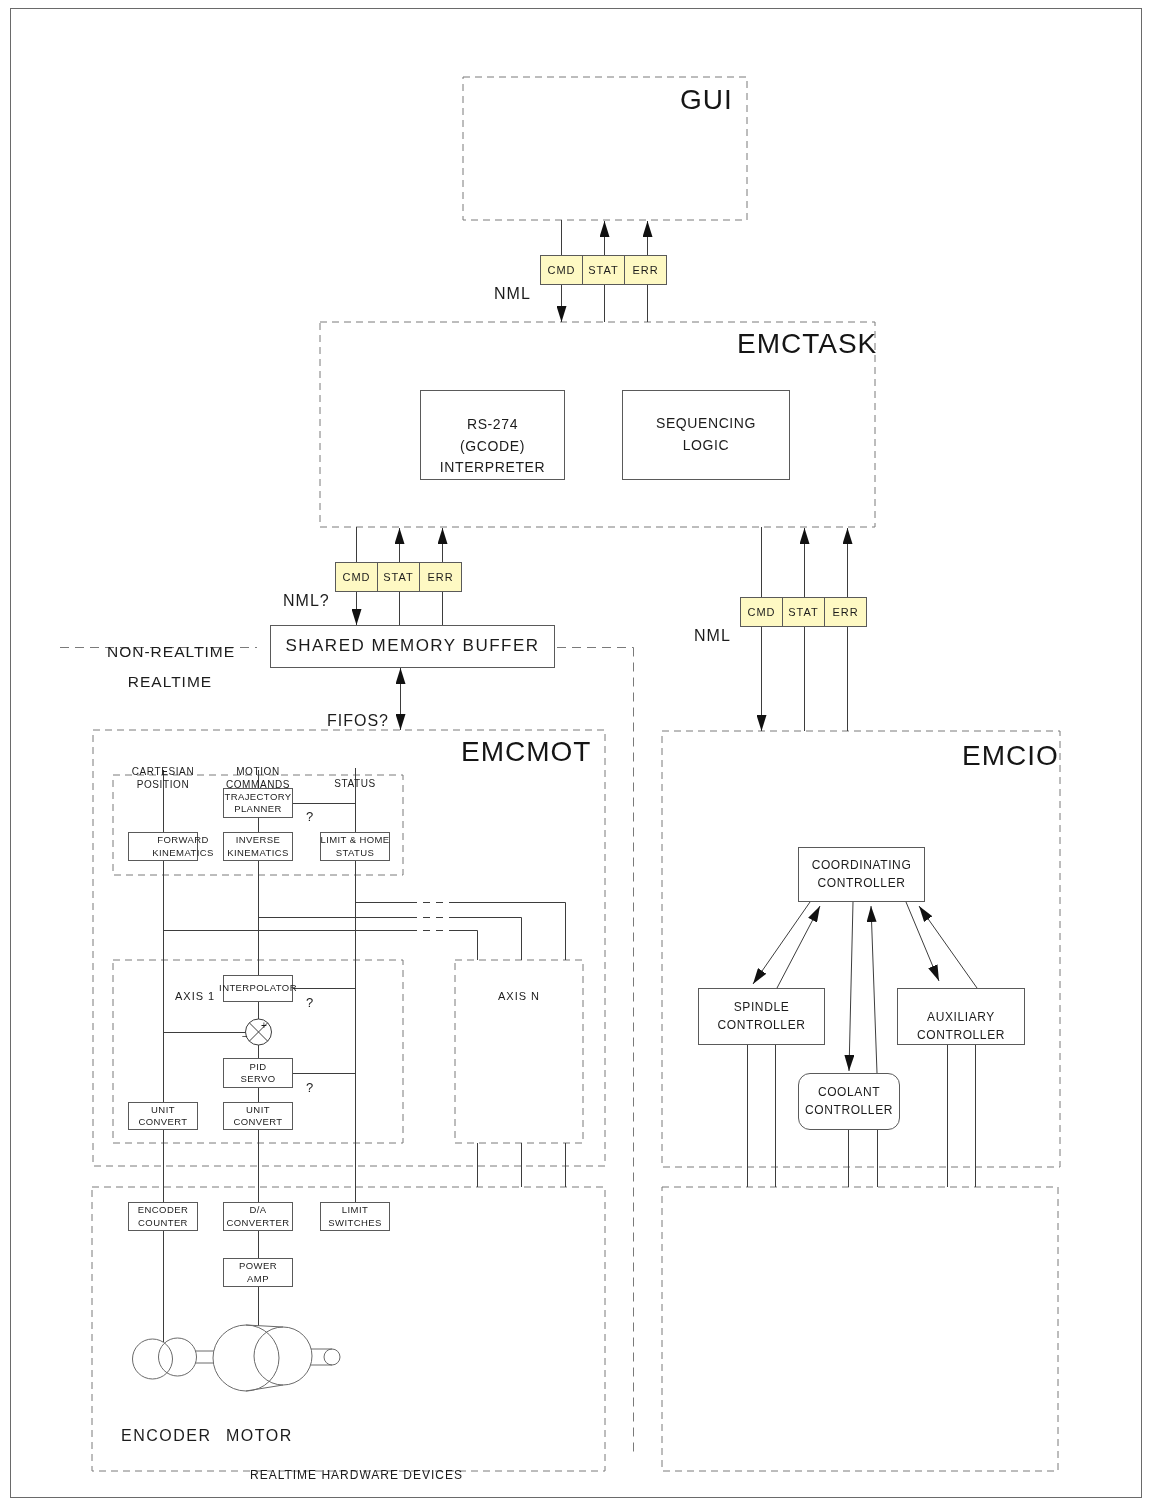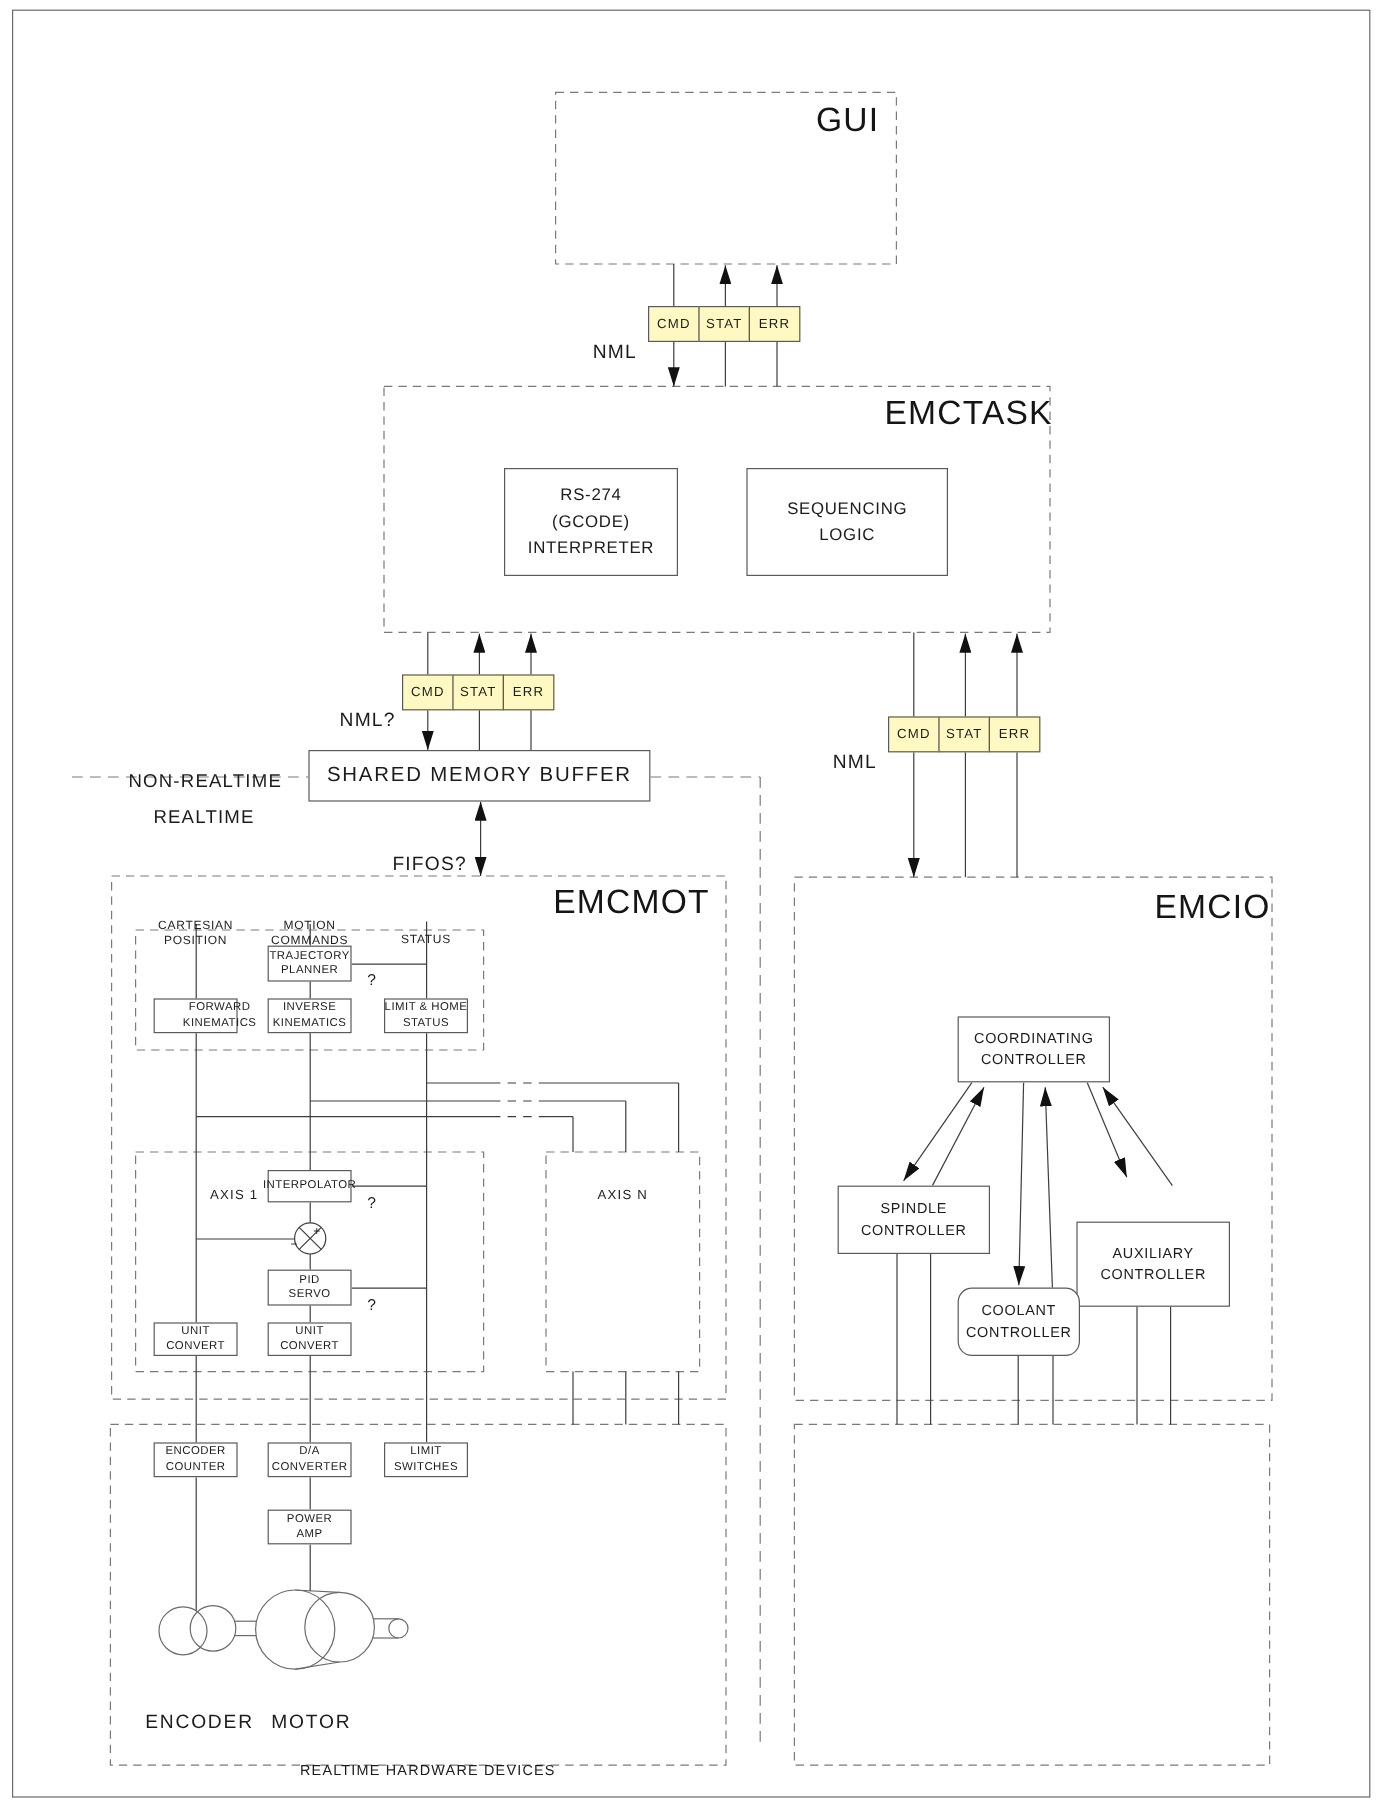--- a/index.html
+++ b/index.html
@@ -34,21 +34,21 @@
     font-size: 11px; letter-spacing: 1px;
   }
   .nmlcell + .nmlcell { margin-left: -1px; }
   .nml-lbl { font-size: 16px; letter-spacing: 1px; }
   .colhead { font-size: 10px; letter-spacing: 0.6px; line-height: 1.3; text-align: center; }
   .axis-lbl { font-size: 11px; letter-spacing: 1px; }
   .qmark { font-size: 13px; }
   .hw-lbl { font-size: 16px; letter-spacing: 1.5px; }
   .section-footer { font-size: 12px; letter-spacing: 1px; text-align: center; }
   .ctrl { font-size: 12px; letter-spacing: 0.6px; line-height: 1.45; }
-  .membuf { font-size: 17px; letter-spacing: 1.5px; }
+  .membuf { font-size: 17px; letter-spacing: 1.5px; margin-left: 13px; }
   .taskbox { font-size: 14px; letter-spacing: 0.6px; line-height: 1.55; }
   .boundary-lbl { font-size: 15.5px; letter-spacing: 1px; }
 </style>
 </head>
 <body>
 
 <div id="page">
   <div id="page-border"></div>
 
   <svg id="wires" width="1152" height="1510" viewBox="0 0 1152 1510">
@@ -180,21 +180,21 @@
 
   <div class="lbl nml-lbl" style="left:494px; top:261px;">NML</div>
   <div class="nmlrow" style="left:540px; top:255px;">
     <div class="nmlcell">CMD</div>
     <div class="nmlcell">STAT</div>
     <div class="nmlcell">ERR</div>
   </div>
 
   <div class="bigbox-label" style="left:737px; top:328px;">EMCTASK</div>
 
-  <div class="box taskbox" style="left:420px; top:390px; width:145px; height:90px;">
+  <div class="box taskbox" style="left:420px; top:390px; width:145px; height:90px;justify-content:flex-end;">
     <span>RS-274</span>
     <span>(GCODE)</span>
     <span>INTERPRETER</span>
   </div>
 
   <div class="box taskbox" style="left:622px; top:390px; width:168px; height:90px;">
     <span>SEQUENCING</span>
     <span>LOGIC</span>
   </div>
 
@@ -276,21 +276,21 @@
   <div class="bigbox-label" style="left:962px; top:740px;">EMCIO</div>
 
   <div class="box ctrl" style="left:798px; top:847px; width:127px; height:55px;">
     <span>COORDINATING</span>
     <span>CONTROLLER</span>
   </div>
   <div class="box ctrl" style="left:698px; top:988px; width:127px; height:57px;">
     <span>SPINDLE</span>
     <span>CONTROLLER</span>
   </div>
-  <div class="box ctrl" style="left:897px; top:1018px; width:128px; height:71px;">
+  <div class="box ctrl" style="left:897px; top:988px; width:128px; height:57px;justify-content:flex-end;">
     <span>AUXILIARY</span>
     <span>CONTROLLER</span>
   </div>
   <div class="box ctrl" style="left:798px; top:1073px; width:102px; height:57px;border-radius:12px;">
     <span>COOLANT</span>
     <span>CONTROLLER</span>
   </div>
 
   <div class="box" style="left:128px; top:1202px; width:70px; height:29px;">
     <span>ENCODER</span>

